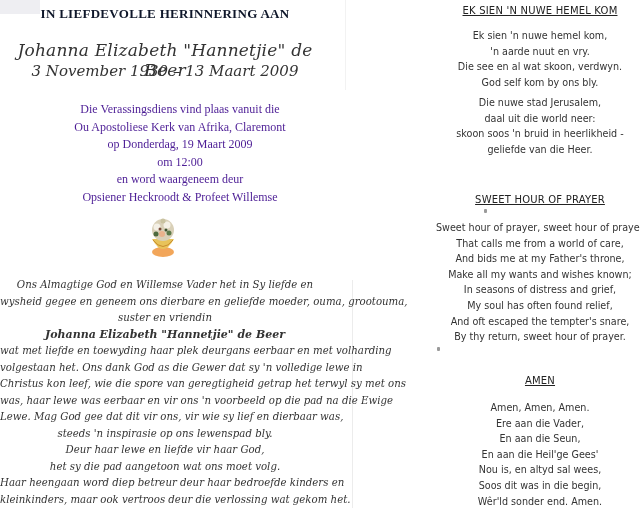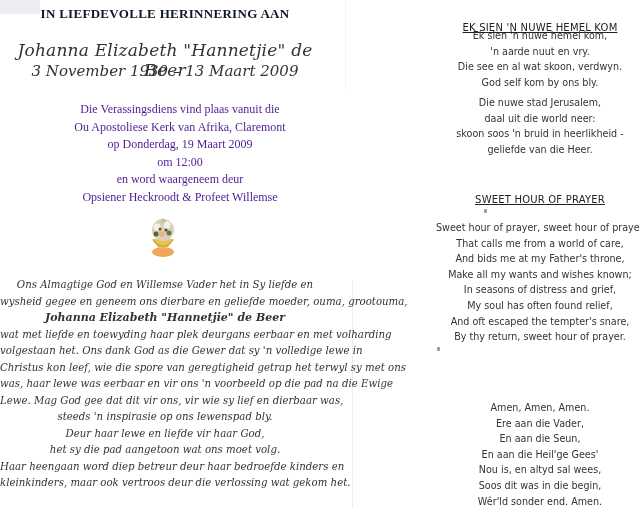--- a/index.html
+++ b/index.html
@@ -129,21 +129,21 @@
     }
     .hymn-stanza {
       text-align: center;
       font-family: "DejaVu Sans", sans-serif;
       font-size: 9.6px;
       line-height: 15.6px;
       color: #333333;
     }
     .hymn-stanza div { white-space: nowrap; }
     .abs { position: absolute; left: 0; width: 200px; }
-    .hymn1-title { top: 22px; text-align: center; }
+    .hymn1-title { top: 5px; text-align: center; }
     .hymn1-s1 { top: 28px; }
     .hymn1-s2 { top: 95px; }
     .hymn2-title { top: 194px; left: -6px; width: 212px; }
     .hymn2-s1 { top: 220px; left: -4px; width: 208px; }
     .hymn3-title { top: 375px; }
     .hymn3-s1 { top: 400px; }
     .speck {
       position: absolute;
       width: 3px;
       height: 4px;
@@ -183,20 +183,21 @@
     <circle cx="24" cy="20" r="2.5" fill="#5c7a4a"></circle>
     <circle cx="11" cy="21" r="2.5" fill="#4d6a3e"></circle>
     <circle cx="18" cy="8" r="2.5" fill="#c9c2a0"></circle>
     <circle cx="15" cy="16" r="1.5" fill="#7a4b3a"></circle>
     <circle cx="21" cy="17" r="1.5" fill="#3d5230"></circle>
   </svg>
 
   <div class="tribute script">
     <div>Ons Almagtige God en Willemse Vader het in Sy liefde en</div>
     <div>wysheid gegee en geneem ons dierbare en geliefde moeder, ouma, grootouma,</div>
+    <div>suster en vriendin</div>
     <div class="tribute-name">Johanna Elizabeth "Hannetjie" de Beer</div>
     <div>wat met liefde en toewyding haar plek deurgans eerbaar en met volharding</div>
     <div>volgestaan het.  Ons dank God as die Gewer dat sy 'n volledige lewe in</div>
     <div>Christus kon leef, wie die spore van geregtigheid getrap het terwyl sy met ons</div>
     <div>was, haar lewe was eerbaar en vir ons 'n voorbeeld op die pad na die Ewige</div>
     <div>Lewe.  Mag God gee dat dit vir ons, vir wie sy lief en dierbaar was,</div>
     <div>steeds 'n inspirasie op ons lewenspad bly.</div>
     <div>Deur haar lewe en liefde vir haar God,</div>
     <div>het sy die pad aangetoon wat ons moet volg.</div>
     <div>Haar heengaan word diep betreur deur haar bedroefde kinders en</div>
@@ -228,20 +229,21 @@
     <div>And bids me at my Father's throne,</div>
     <div>Make all my wants and wishes known;</div>
     <div>In seasons of distress and grief,</div>
     <div>My soul has often found relief,</div>
     <div>And oft escaped the tempter's snare,</div>
     <div>By thy return, sweet hour of prayer.</div>
   </div>
 
   <div class="speck" style="left:-3px; top:347px;"></div>
 
+  <div class="abs hymn-title hymn3-title">AMEN</div>
   <div class="abs hymn-stanza hymn3-s1">
     <div>Amen, Amen, Amen.</div>
     <div>Ere aan die Vader,</div>
     <div>En aan die Seun,</div>
     <div>En aan die Heil'ge Gees'</div>
     <div>Nou is, en altyd sal wees,</div>
     <div>Soos dit was in die begin,</div>
     <div>Wêr'ld sonder end.  Amen.</div>
   </div>
 </div>

